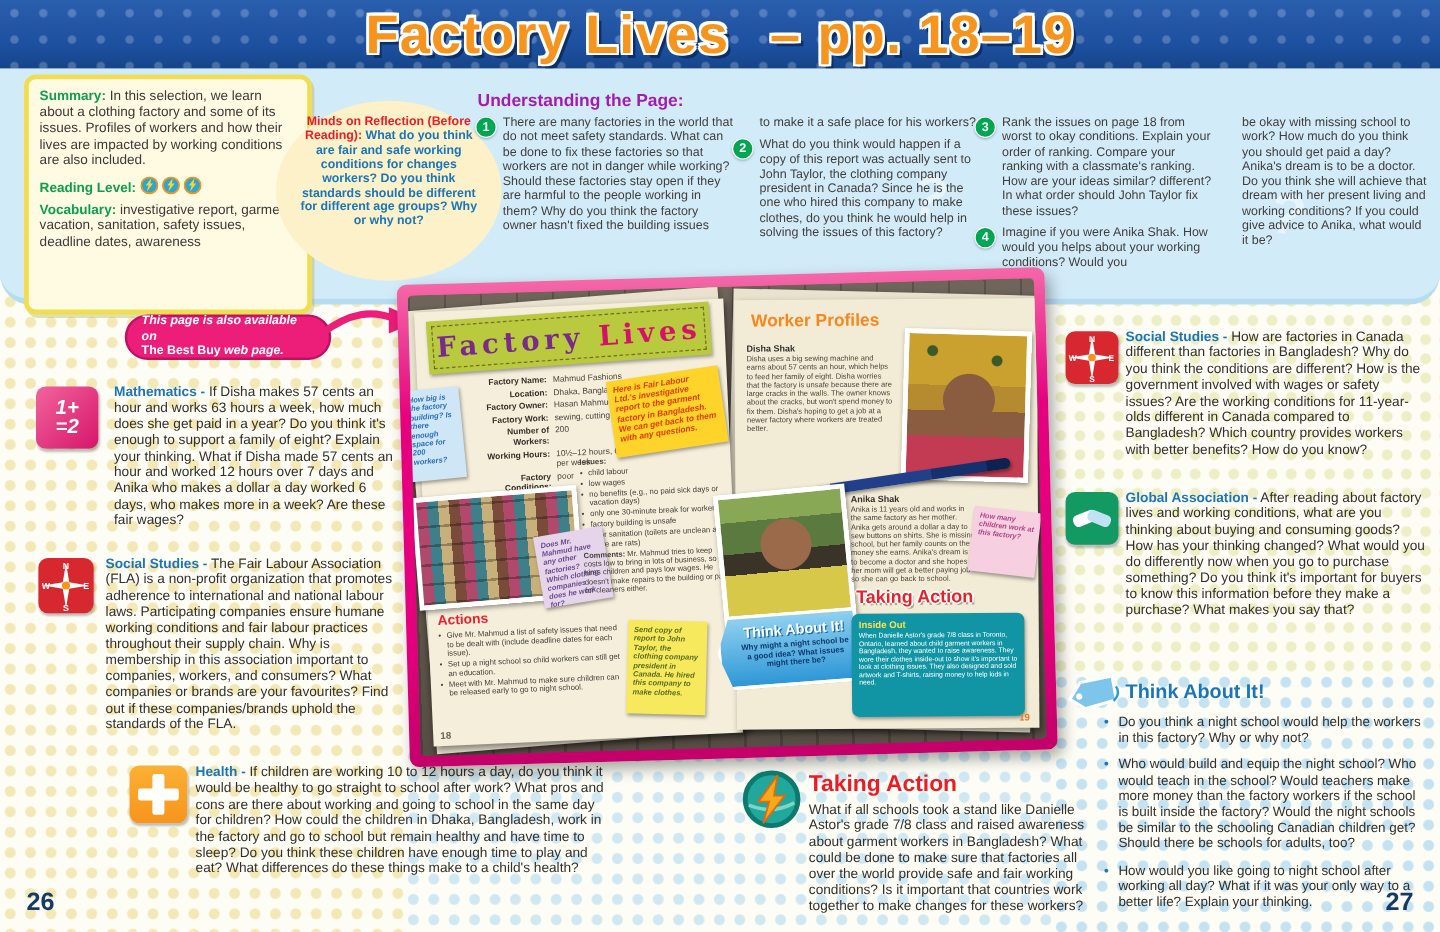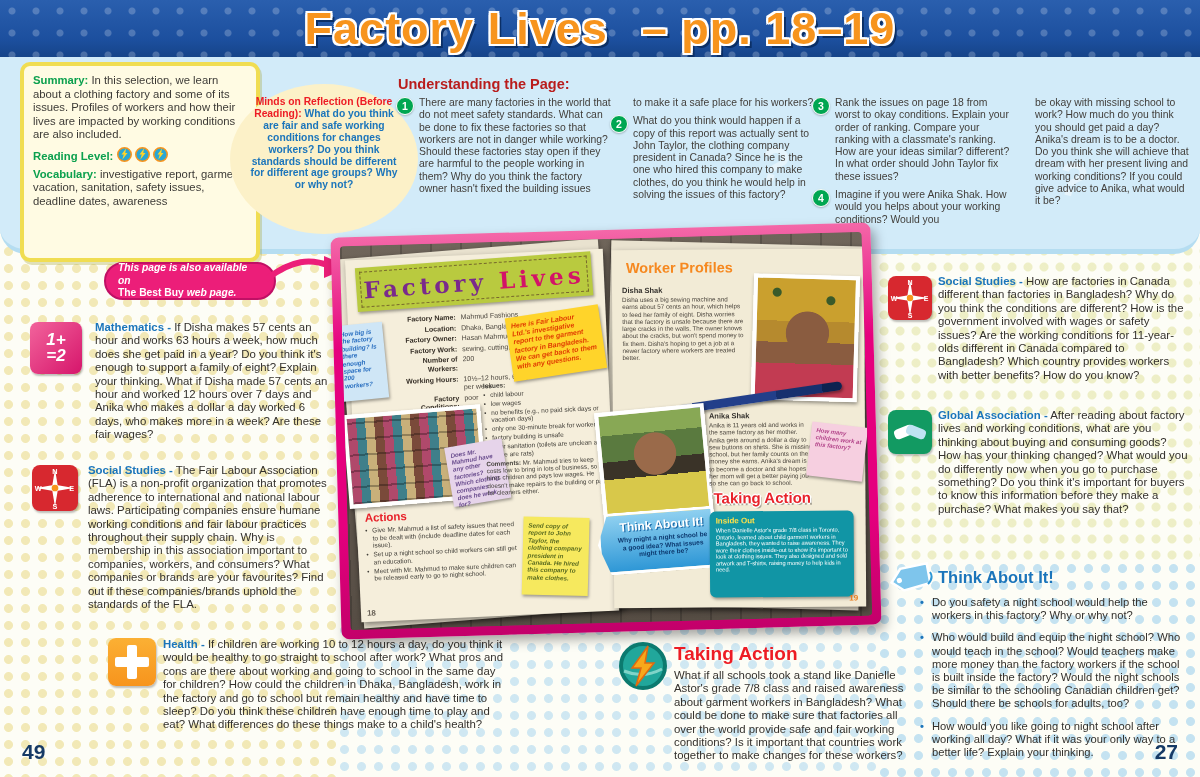--- a/index.html
+++ b/index.html
@@ -40,21 +40,21 @@
   .globes{display:inline-flex;gap:3px;vertical-align:-2px;}
 
   
   .minds-blob{left:230px;top:84px;width:188px;height:150px;background:#fcf1c8;border-radius:50%;
               padding:12px 16px;box-sizing:border-box;text-align:center;
               font-size:10.3px;line-height:11.9px;font-weight:bold;}
   .mo-head{color:#ed1c24;}
   .mo-body{color:#1b75bb;}
 
   
-  .u-heading{left:398px;top:76px;font-size:14.5px;font-weight:bold;color:#b91c1c;}
+  .u-heading{left:398px;top:76px;font-size:14.5px;font-weight:bold;color:#a21caf;}
   .ucol{top:97px;font-size:10.4px;line-height:12.3px;color:#413e3a;font-weight:500;}
   .uitem{position:relative;padding-left:23px;margin-bottom:6px;}
   .ucont{padding-left:23px;margin-bottom:6px;}
   .badge{position:absolute;left:0;top:0;width:16px;height:16px;border-radius:50%;
          background:#00a651;color:#fff;font-size:10.5px;font-weight:bold;
          display:flex;align-items:center;justify-content:center;border:1.5px solid #fff;
          box-shadow:0 1px 2px rgba(0,0,0,.25);}
 
   
   .ribbon{left:104px;top:262px;width:172px;height:38px;background:#ec1e79;border:2.5px solid #c01065;
@@ -462,21 +462,21 @@
     <svg width="46" height="34" viewBox="0 0 46 34">
       <g transform="rotate(-16 20 16)">
         <polygon points="3,16 15,5 42,7 40,27 13,27" fill="#7ec5ec" stroke="#fff" stroke-width="2.5"></polygon>
         <circle cx="11" cy="16" r="2.6" fill="#fff"></circle>
       </g>
       <path d="M40 22 q6 -6 2 -12" stroke="#2e97d6" stroke-width="2" fill="none"></path>
     </svg>
   </div>
   <div class="abs tar-head">Think About It!</div>
   <ul class="abs tar-list">
-    <li>Do you safety a night school would help the workers in this factory? Why or why not?</li>
+    <li>Do you think a night school would help the workers in this factory? Why or why not?</li>
     <li>Who would build and equip the night school? Who would teach in the school? Would teachers make more money than the factory workers if the school is built inside the factory? Would the night schools be similar to the schooling Canadian children get? Should there be schools for adults, too?</li>
     <li>How would you like going to night school after working all day? What if it was your only way to a better life? Explain your thinking.</li>
   </ul>
 
-  <div class="abs pagenum" style="left:22px;top:740px;">49</div>
+  <div class="abs pagenum" style="left:22px;top:740px;">26</div>
   <div class="abs pagenum" style="right:22px;top:740px;">27</div>
 
 </div>
 
 </body></html>

